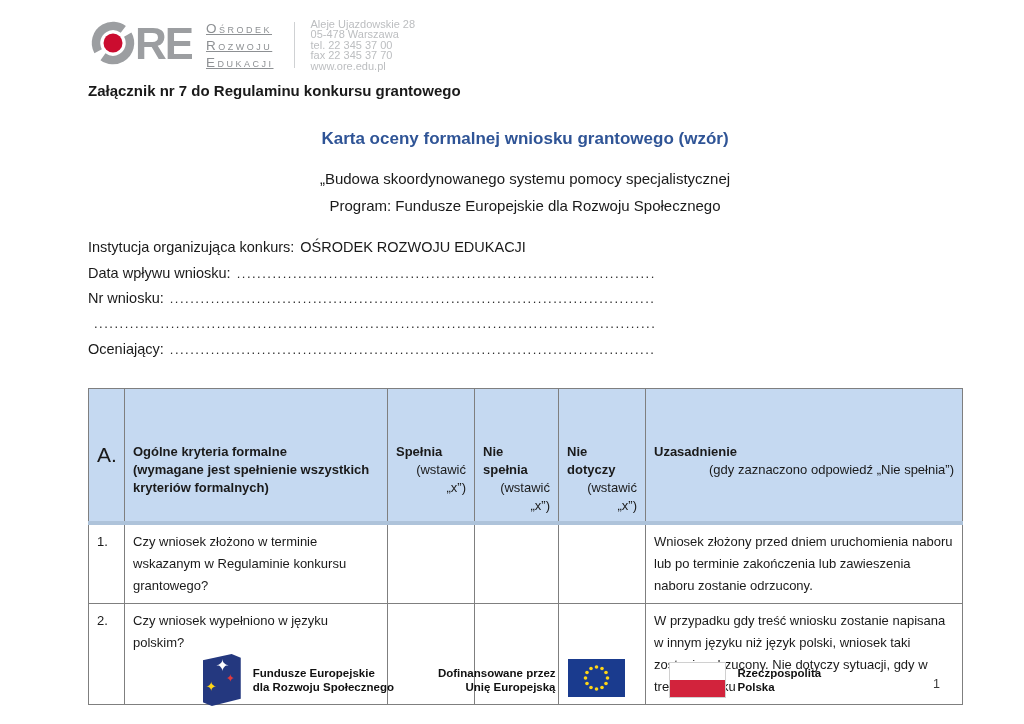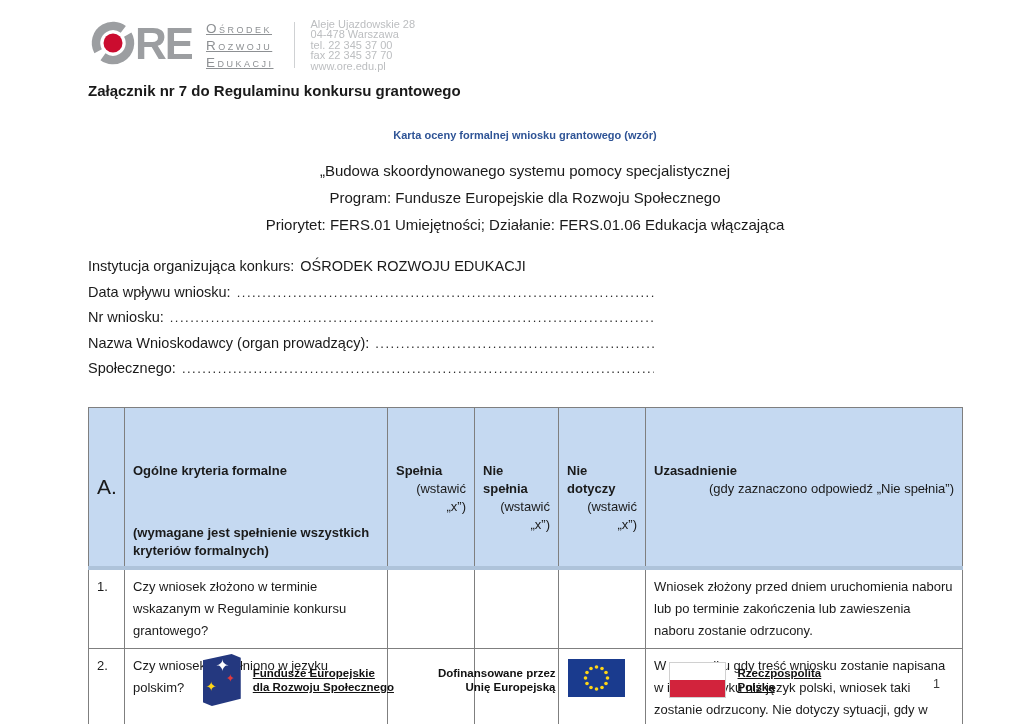--- a/index.html
+++ b/index.html
@@ -26,21 +26,21 @@
     color:#8d9093;
     text-decoration:underline;
   }
   .logo-divider { width:1px; height:46px; background:#cfd1d3; margin:0 16px 0 20px; }
   .logo-address { font-size:11px; line-height:10.5px; color:#bcbec0; }
 
   
   .attachment-heading { margin-top:8px; font-size:15px; font-weight:bold; }
   .doc-title {
     margin-top:30px; text-align:center;
-    font-size:11px; font-weight:bold; color:#2f5496;
+    font-size:17px; font-weight:bold; color:#2f5496;
   }
   .subtitle-block { margin-top:16px; text-align:center; font-size:15px; line-height:27px; }
 
   
   .form-block { margin-top:20px; width:566px; font-size:14.5px; }
   .form-line { display:flex; align-items:baseline; height:25.5px; white-space:nowrap; }
   .form-label { flex:0 0 auto; }
   .form-value { margin-left:6px; }
   .dot-leader {
     flex:1 1 auto; margin-left:6px;
@@ -59,21 +59,21 @@
     border:1px solid #7f7f7f;
     vertical-align:top;
     padding:6px 8px;
     text-align:left;
     font-weight:normal;
   }
   table.criteria thead th { background:#c5d9f1; border-bottom:4px solid #aec3da; }
   .cell-a { text-align:center; vertical-align:middle !important; font-size:21px; font-weight:bold; }
   .hdr-title { font-weight:bold; line-height:18px;margin-top:48px; }
   .hdr-note { line-height:18px;text-align:right; }
-  .hdr-note-bold { font-weight:bold; line-height:18px;margin-top:44px; }
+  .hdr-note-bold { font-weight:bold; line-height:18px; }
   td.num-cell { text-align:left; padding-left:10px; line-height:22px; }
   td.text-cell { line-height:22px; }
   tr.body-row-1 td { height:67px; }
   tr.body-row-2 td { height:77px; }
 
   
   .footer-bar {
     position:absolute; left:0; top:654px; width:1024px;
     display:flex; justify-content:center; align-items:center; gap:44px;
   }
@@ -82,21 +82,21 @@
     position:relative; width:38px; height:52px;
     background:#24387f;
     clip-path:polygon(0 12%, 76% 0, 100% 7%, 100% 86%, 24% 100%, 0 93%);
     flex:0 0 auto;
   }
   .fe-star { position:absolute; font-size:13px; line-height:13px; }
   .fe-star.white { color:#ffffff; font-size:16px; top:5px; left:13px; }
   .fe-star.yellow { color:#ffd617; font-size:13px; top:26px; left:3px; }
   .fe-star.red { color:#e03a3e; font-size:11px; top:18px; left:23px; }
   .footer-text { font-size:11.5px; line-height:14px; font-weight:bold; color:#111; }
-  .footer-text.left { margin-left:12px; text-align:left;text-decoration:underline; }
+  .footer-text.left { margin-left:12px; text-align:left; }
   .footer-text.right { margin-right:12px; text-align:right; }
   .pl-flag { width:57px; height:36px; border:1px solid #d0d0d0; flex:0 0 auto; }
   .pl-flag .top { height:50%; background:#ffffff; }
   .pl-flag .bottom { height:50%; background:#d2233c; }
   .eu-flag { flex:0 0 auto; }
 
   .page-number { position:absolute; right:84px; top:677px; font-size:12.5px; color:#3a3a3a; }
 </style>
 </head>
 <body>
@@ -113,54 +113,52 @@
         </svg>
       </span>
       <div class="org-name">
         <div>Ośrodek</div>
         <div>Rozwoju</div>
         <div>Edukacji</div>
       </div>
       <div class="logo-divider"></div>
       <div class="logo-address">
         <div>Aleje Ujazdowskie 28</div>
-        <div>04-478 Warszawa</div>
+        <div>05-478 Warszawa</div>
         <div>tel. 22 345 37 00</div>
         <div>fax 22 345 37 70</div>
         <div>www.ore.edu.pl</div>
       </div>
     </div>
 
     <div class="attachment-heading">Załącznik nr 7 do Regulaminu konkursu grantowego</div>
     <div class="doc-title">Karta oceny formalnej wniosku grantowego (wzór)</div>
     <div class="subtitle-block">
       <div>„Budowa skoordynowanego systemu pomocy specjalistycznej</div>
       <div>Program: Fundusze Europejskie dla Rozwoju Społecznego</div>
-      <div>Priorytet: FERS.01 Umiejętności; Działanie: FERS.01.06 Edukacja włączająca</div>
     </div>
 
     <div class="form-block">
       <div class="form-line">
         <span class="form-label">Instytucja organizująca konkurs:</span>
         <span class="form-value">OŚRODEK ROZWOJU EDUKACJI</span>
       </div>
       <div class="form-line">
         <span class="form-label">Data wpływu wniosku:</span>
         <span class="dot-leader">...........................................................................................................................................................</span>
       </div>
       <div class="form-line">
         <span class="form-label">Nr wniosku:</span>
         <span class="dot-leader">...........................................................................................................................................................</span>
       </div>
       <div class="form-line">
-        <span class="form-label">Nazwa Wnioskodawcy (organ prowadzący):</span>
-        <span class="dot-leader">...........................................................................................................................................................</span>
-      </div>
-      <div class="form-line">
-        <span class="form-label">Społecznego:</span>
+        <span class="dot-leader">...........................................................................................................................................................</span>
+      </div>
+      <div class="form-line">
+        <span class="form-label">Oceniający:</span>
         <span class="dot-leader">...........................................................................................................................................................</span>
       </div>
     </div>
 
     <table class="criteria">
       <colgroup>
         <col style="width:36px">
           <col style="width:263px">
           <col style="width:87px">
         <col style="width:84px">

